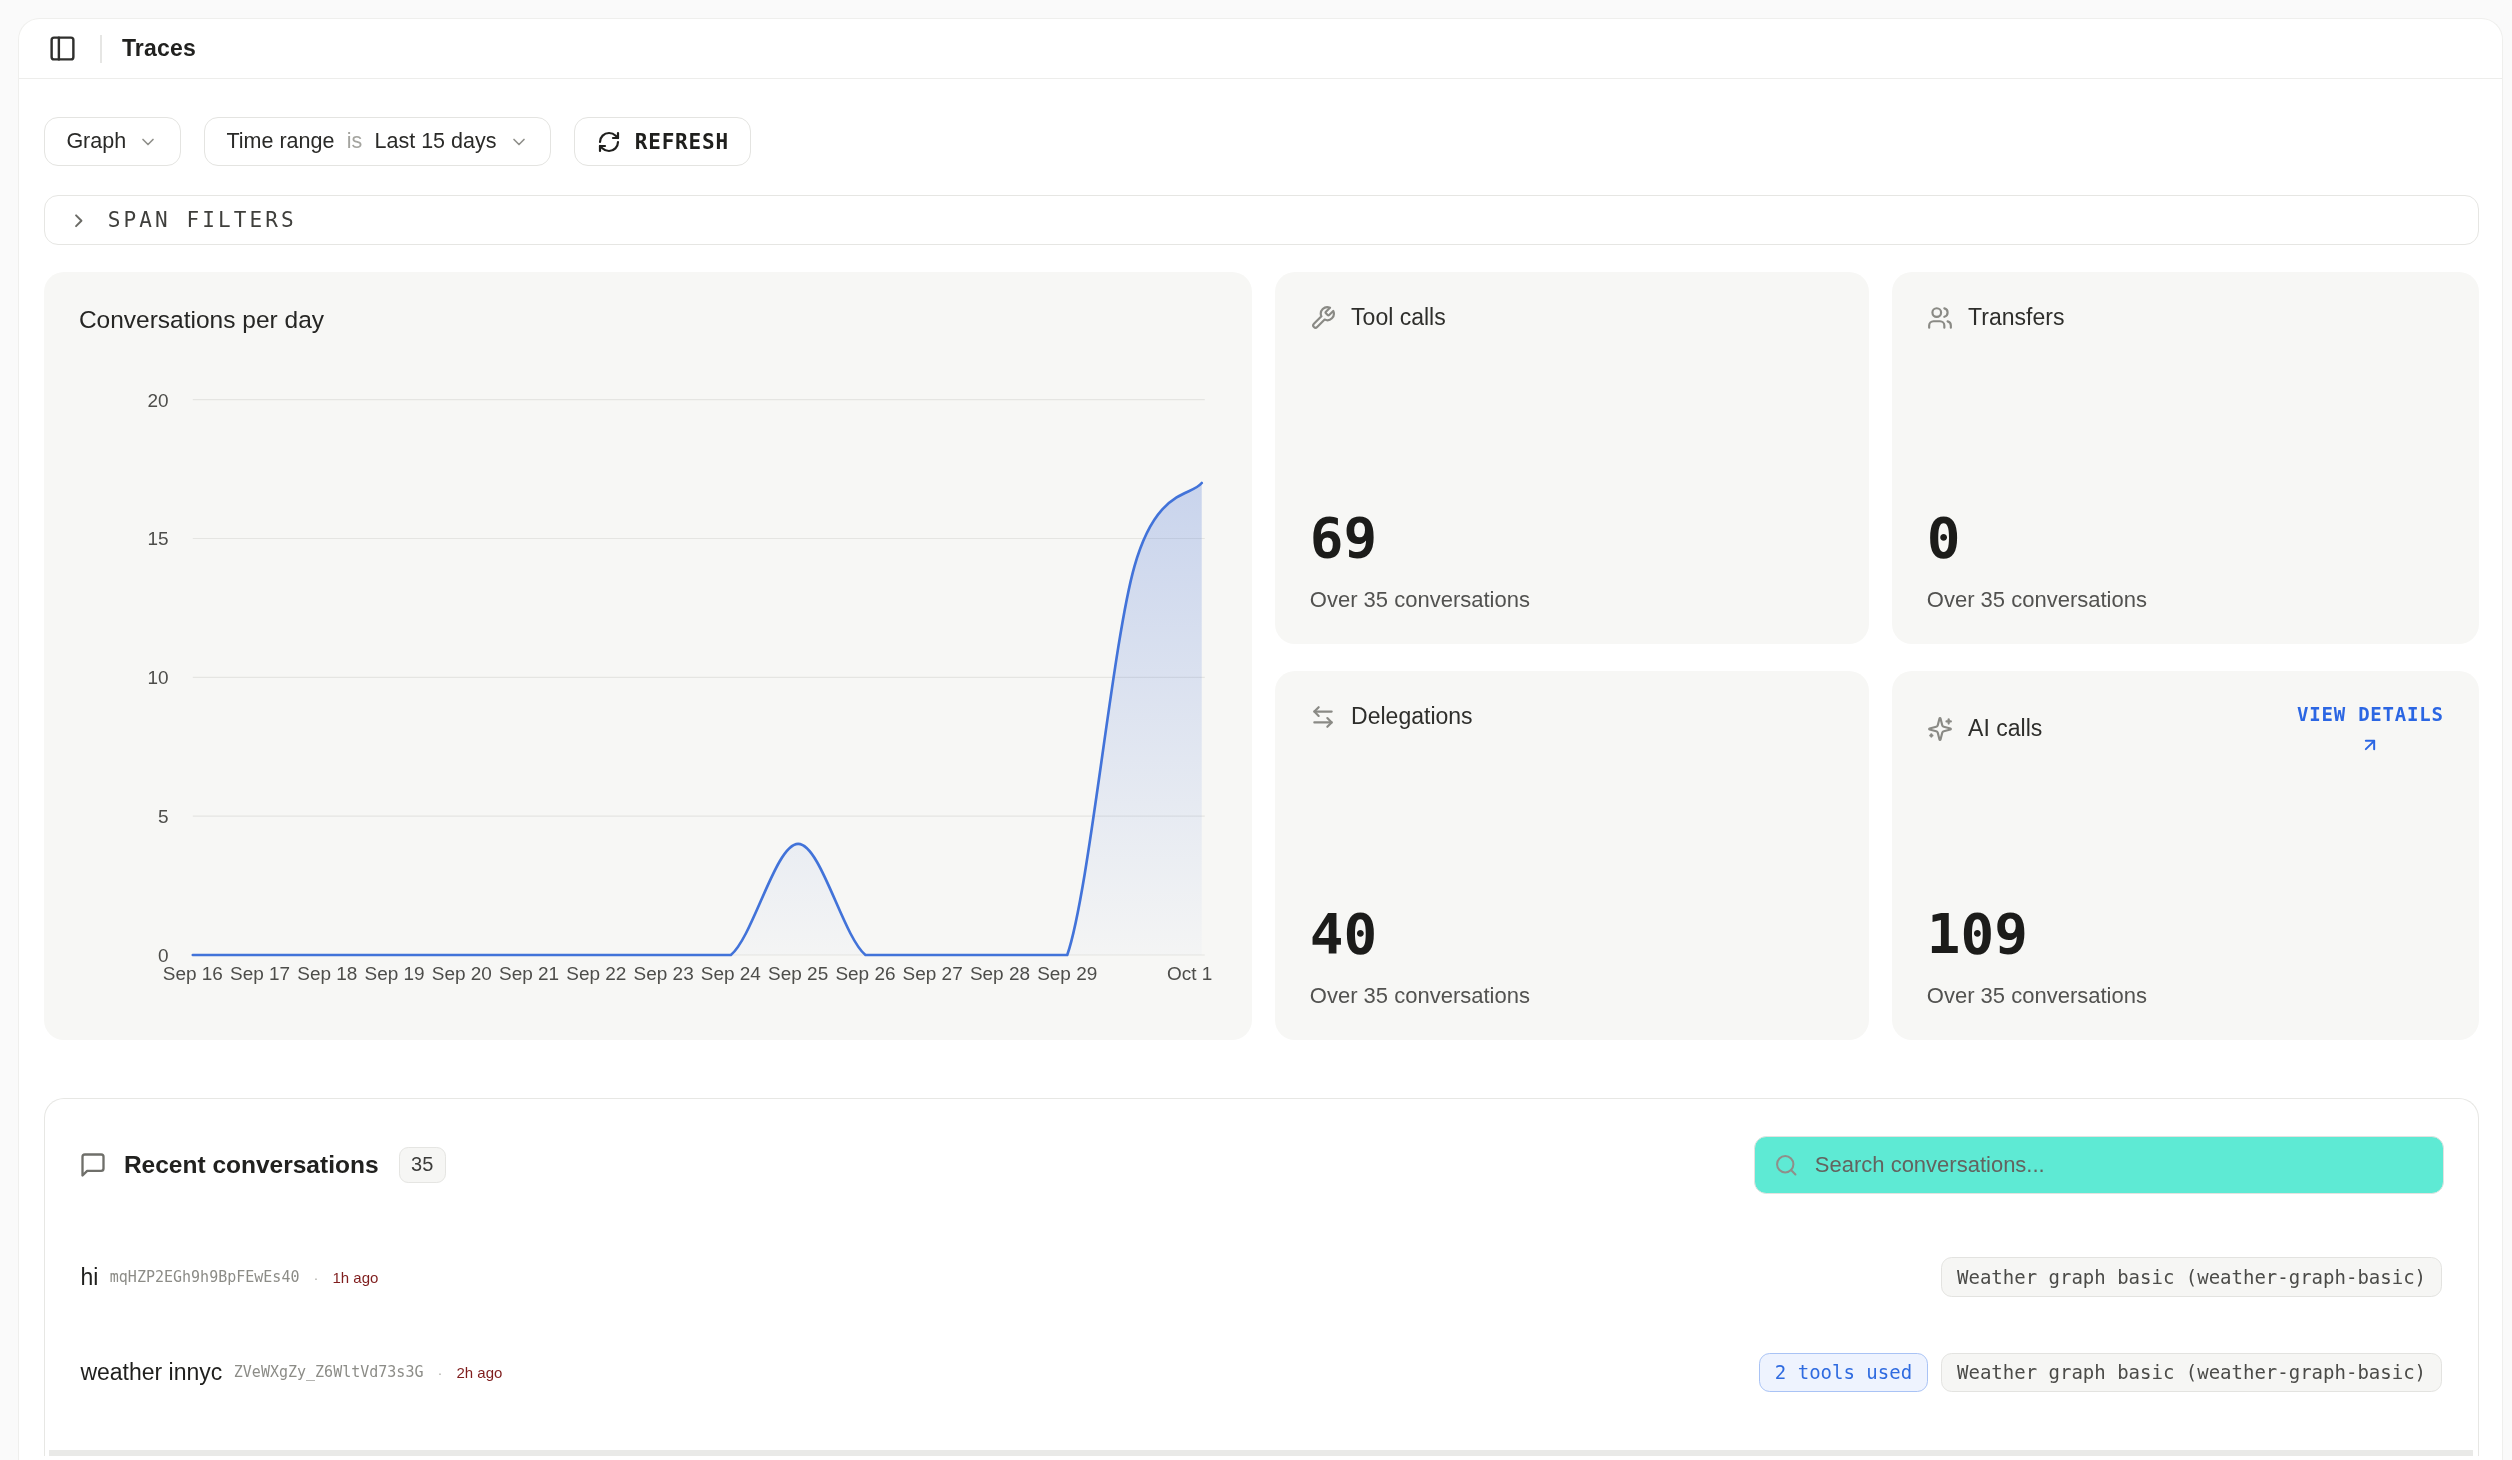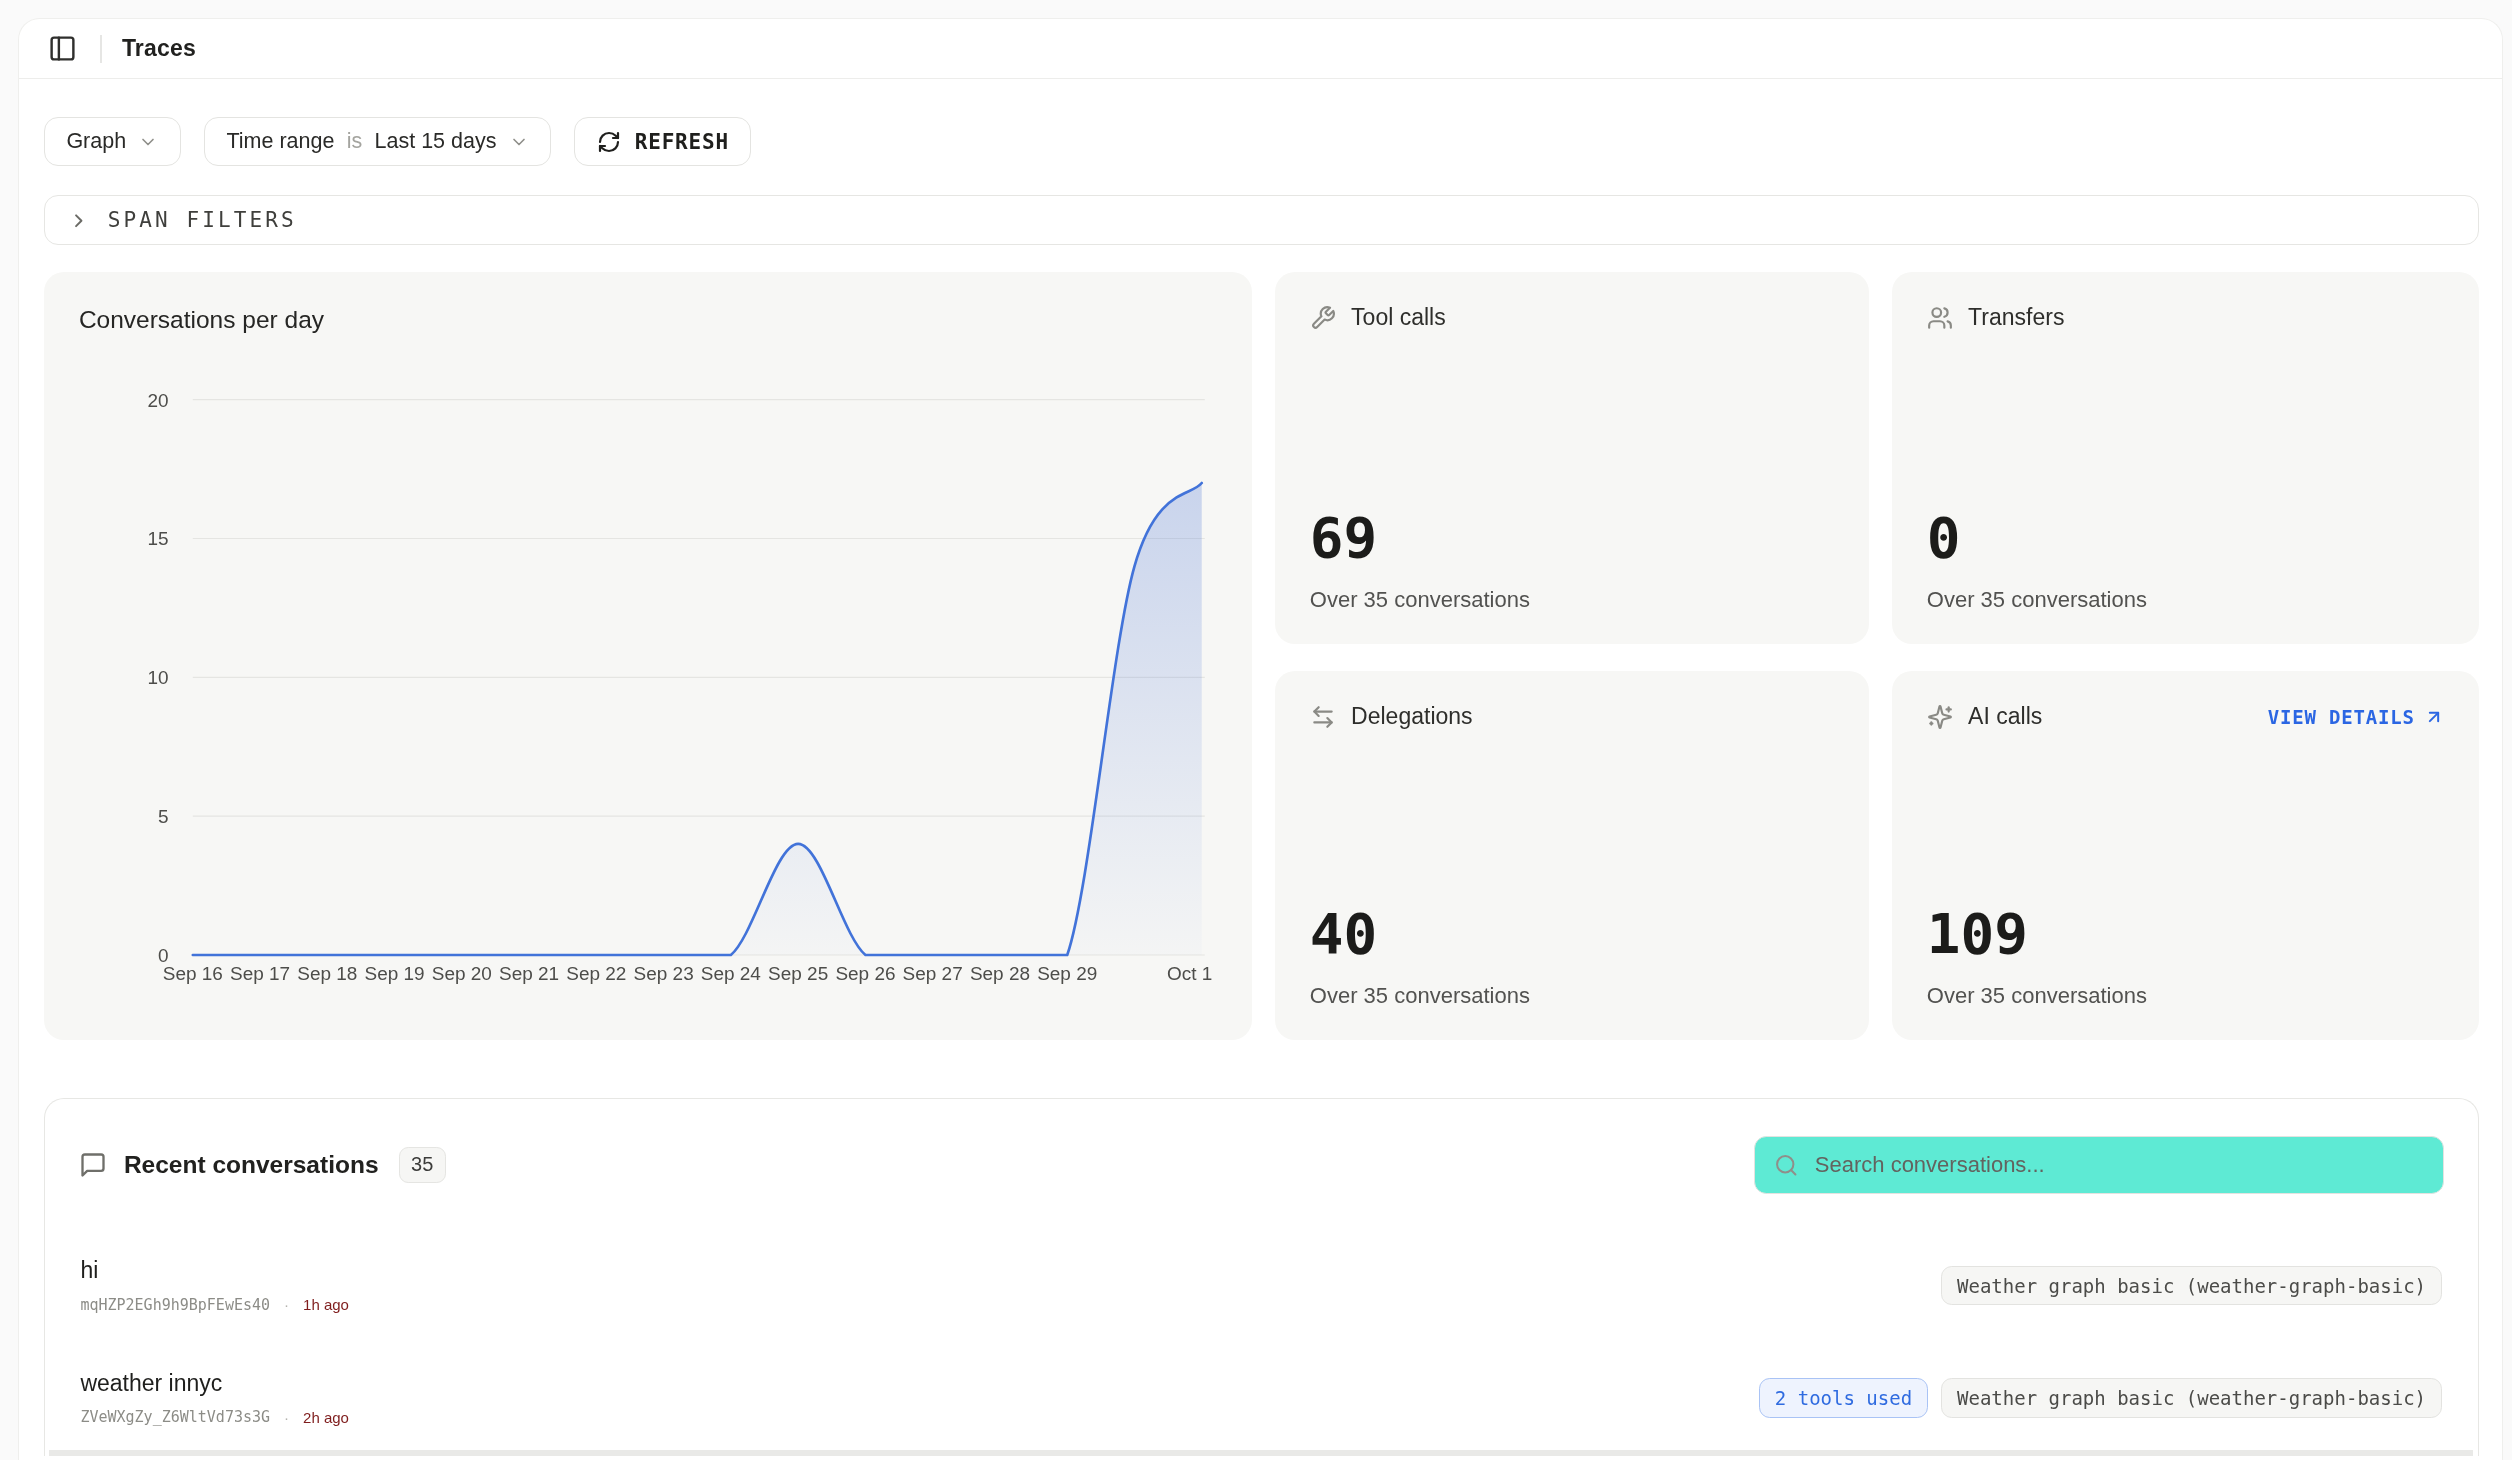--- a/index.html
+++ b/index.html
@@ -54,21 +54,21 @@
   .chart-svg { display:block; width:100%; margin-top:4.6px; }
 
   .stat { padding:32px 35px 31px; display:flex; flex-direction:column; }
   .stat-head { display:flex; align-items:center; gap:15.3px; font-size:23px; color:#2e2e2b; }
   .stat-icon { color:#8a8a85; display:flex; }
   .stat-num { margin-top:auto; font-family:"DejaVu Sans Mono", monospace; font-weight:bold; font-size:56px; line-height:1; color:#1c1c1a; }
   .stat-cap { margin-top:21.5px; font-size:22px; color:#525250; }
   .view-link {
     margin-left:auto; display:inline-flex; align-items:center; gap:9.2px;
     color:#2b66e3; font-family:"DejaVu Sans Mono", monospace; font-size:19px;
-    font-weight:600; letter-spacing:0.8px; cursor:pointer; white-space:nowrap;
+    font-weight:600; letter-spacing:0.8px; cursor:pointer; white-space:nowrap;flex-direction:column;
   }
 
   .recent {
     position:relative; margin:58px 23px 0 24.5px; height:358px; overflow:hidden;
     border:1.5px solid #e7e7e4; border-bottom:none; border-radius:20px 20px 0 0;
     padding:35px 34px 0; background:#fff;
   }
   .recent-head { display:flex; align-items:center; height:61px; }
   .bubble { color:#6f6f6a; display:flex; }
   .recent-title { font-size:24.5px; font-weight:600; margin-left:17px; }
@@ -80,21 +80,21 @@
   .search input {
     width:100%; height:58px; background:#5eead4; border:1.5px solid #e3e3e0; border-radius:12.3px;
     padding:0 21.5px 0 60px; font-size:22px; color:#33332f; outline:none;
     font-family:"Liberation Sans", sans-serif;
   }
   .search input::placeholder { color:#63635f; opacity:1; }
   .search .s-icon { position:absolute; left:20px; top:17px; color:#8f8f8a; }
 
   .rows { margin-top:34px; }
   .row { display:flex; align-items:center; padding:28px 1.5px; cursor:pointer; }
-  .row-left { display:flex; flex-direction:column; gap:11.5px; }
+  .row-left { display:flex; gap:11.5px; }
   .row-title { font-size:23px; font-weight:500; color:#1f1f1d; }
   .row-meta { display:flex; align-items:center; gap:14px; font-size:15px; }
   .mono-id { font-family:"DejaVu Sans Mono", monospace; color:#8c8c87; }
   .dot { color:#b3b3ae; } .time { color:#7f1d1d; }
   .tags { margin-left:auto; display:flex; gap:12.3px; }
   .tag {
     font-family:"DejaVu Sans Mono", monospace; font-size:19px; color:#4b4b48;
     background:#f6f6f4; border:1.5px solid #e3e3e0; border-radius:10.7px; padding:7.7px 15.3px;
     white-space:nowrap;
   }

